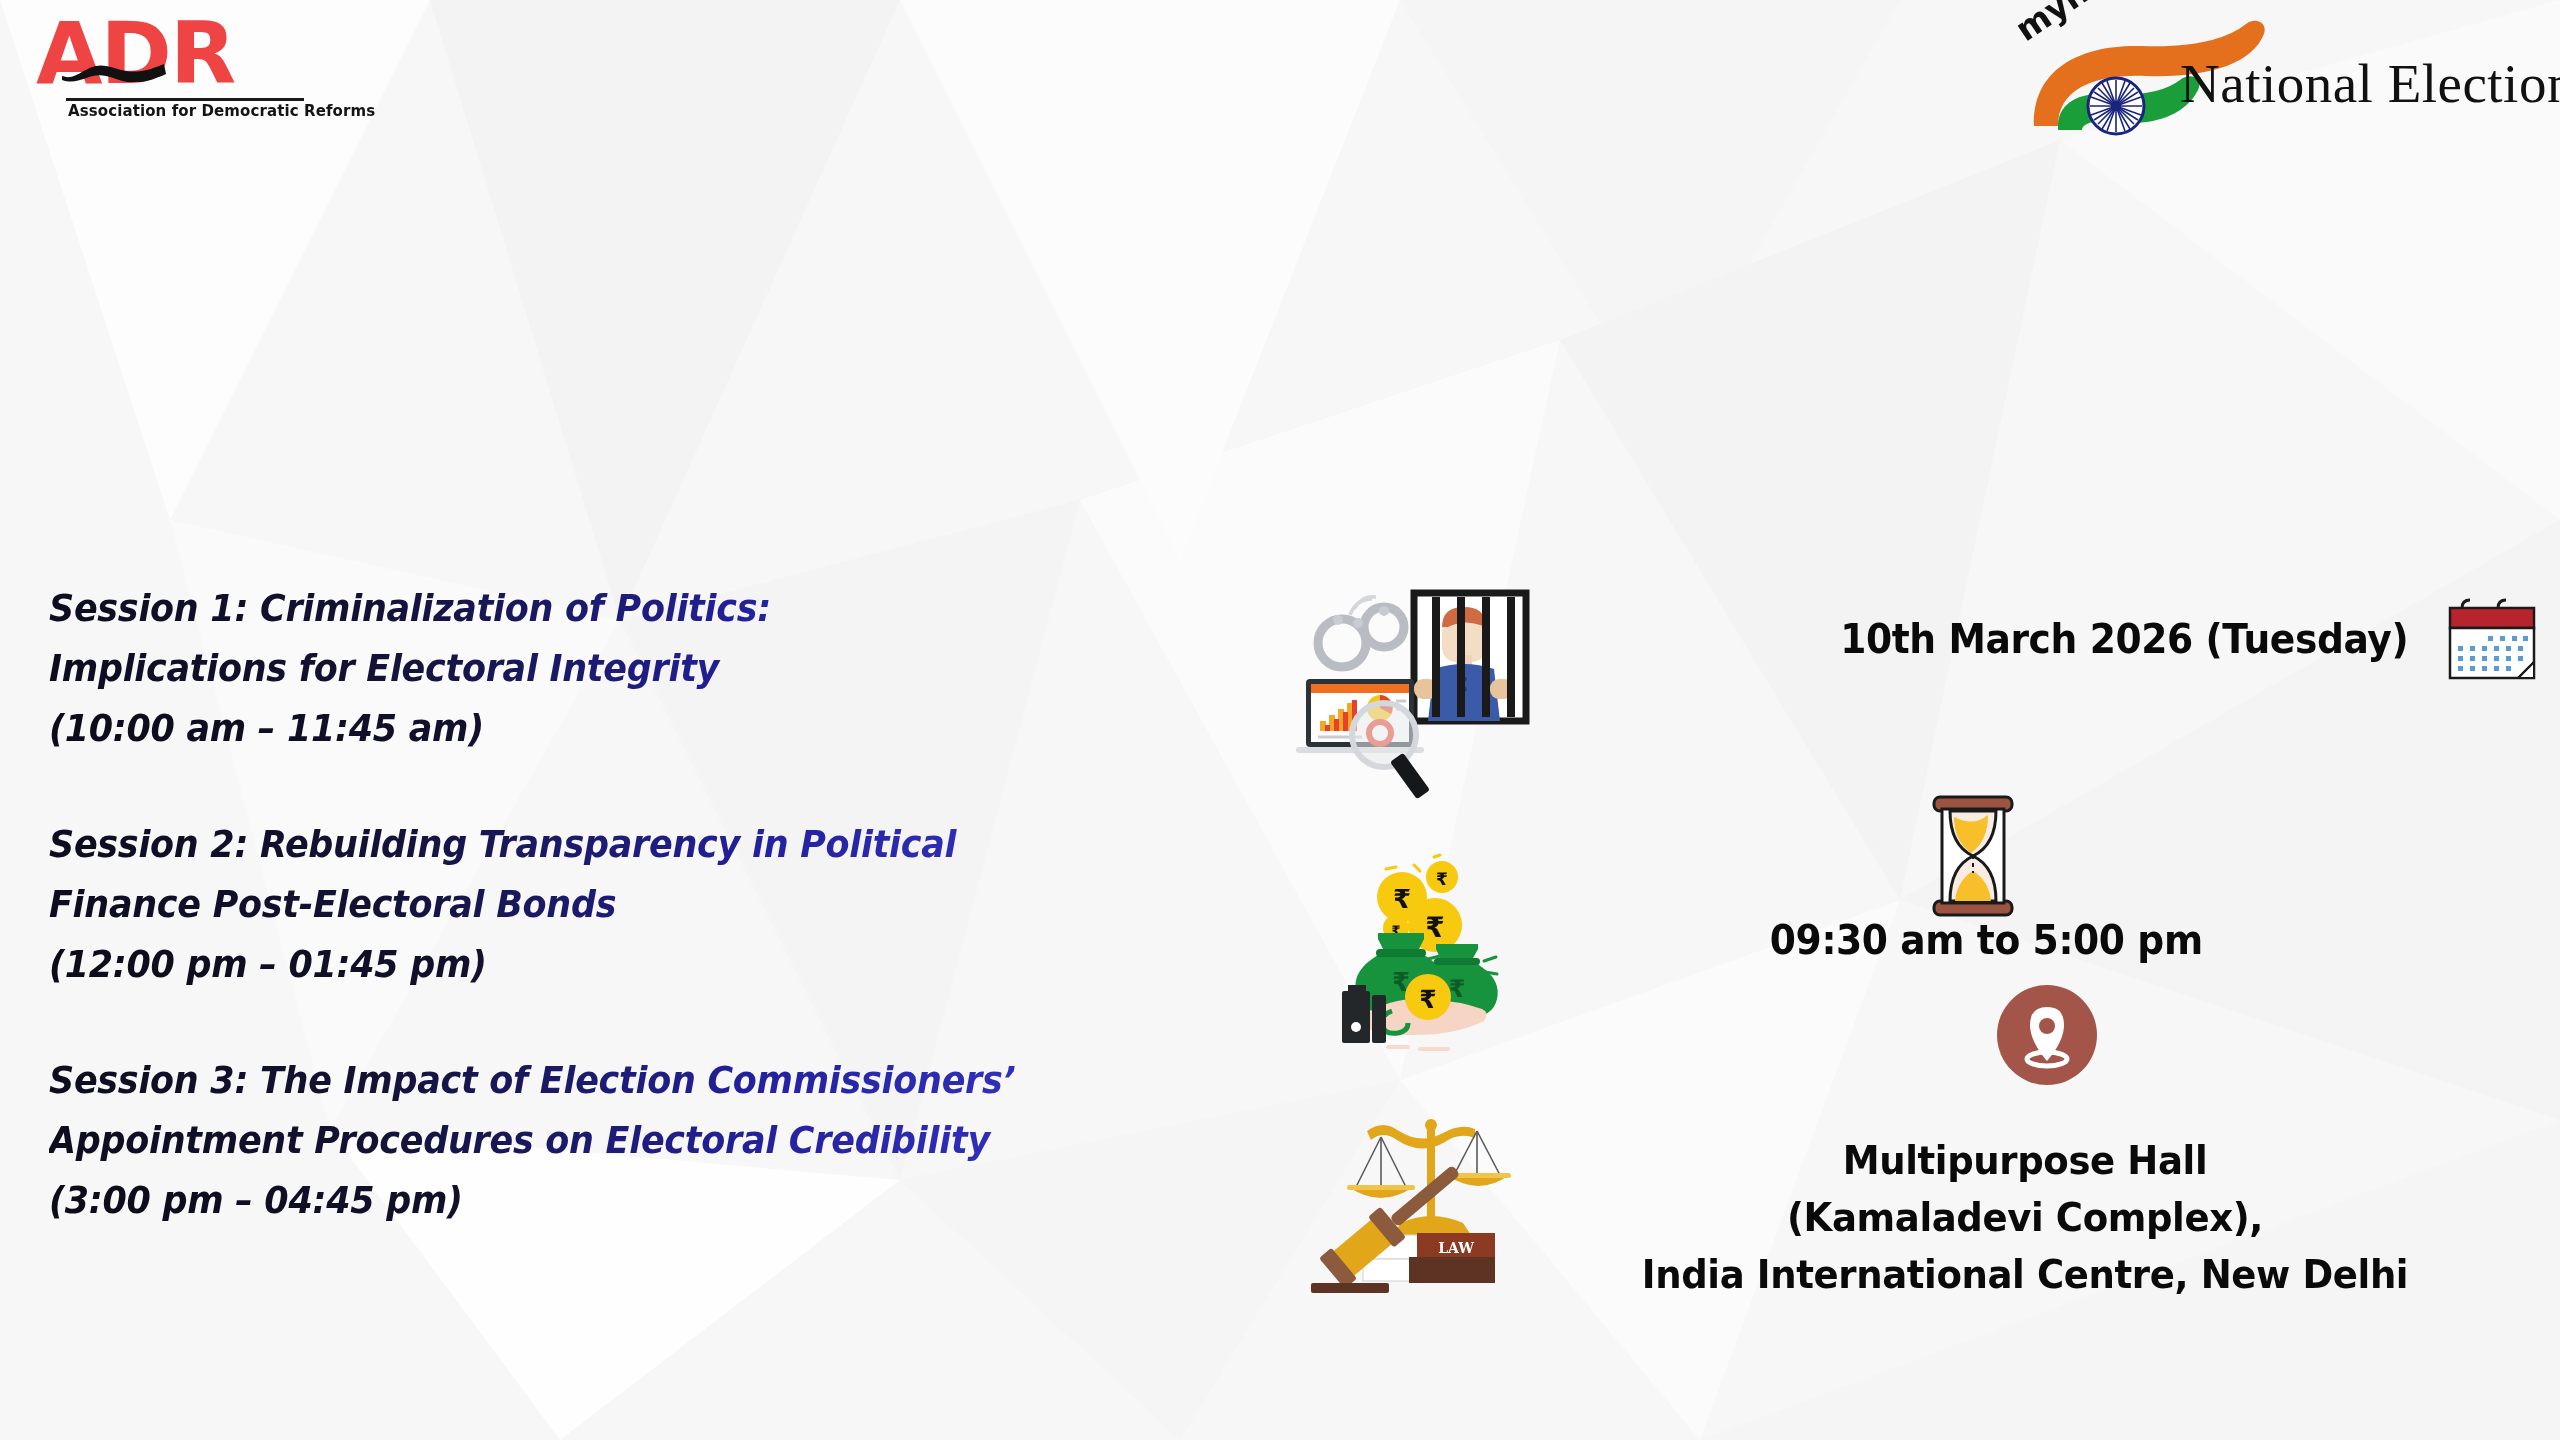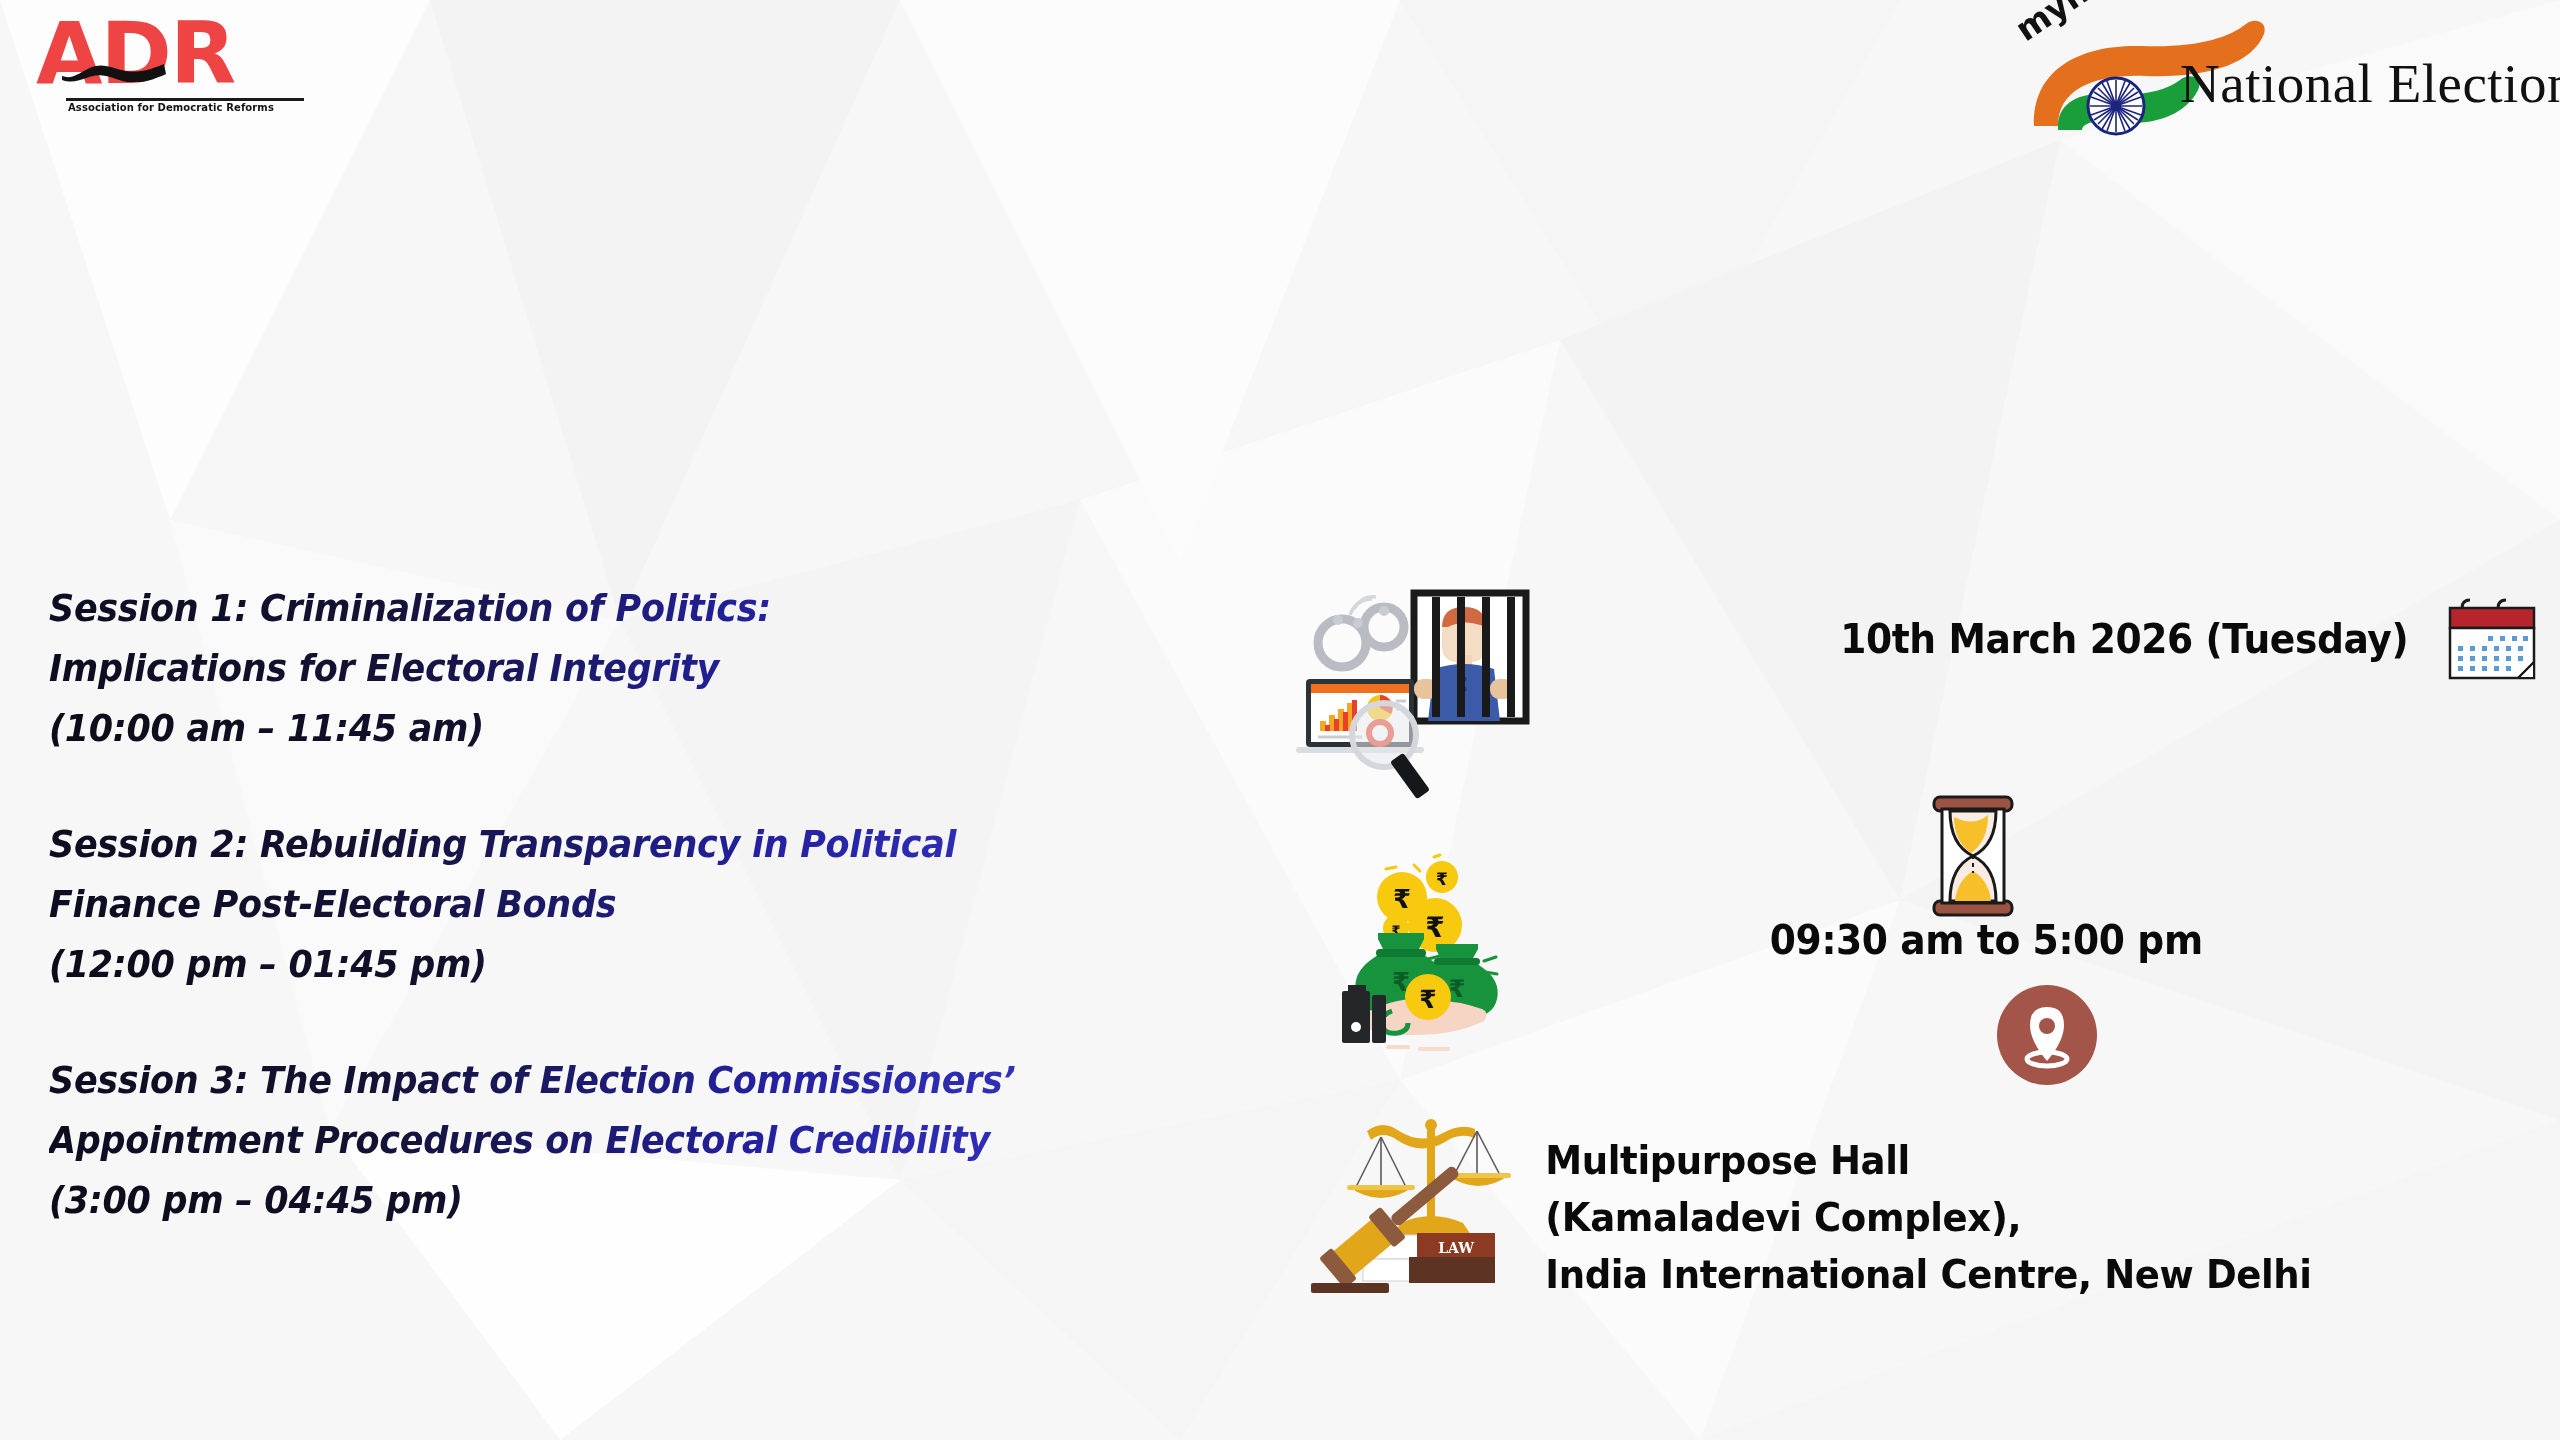--- a/index.html
+++ b/index.html
@@ -58,21 +58,21 @@
     width: 238px;
     height: 3px;
     background: #1a1a1a;
   }
   #adr-logo .adr-sub {
     position: absolute;
     left: 34px;
     top: 88px;
     font-family: "DejaVu Sans", sans-serif;
     font-weight: bold;
-    font-size: 10px;
+    font-size: 15px;
     color: #141414;
     letter-spacing: 0.1px;
     white-space: nowrap;
     text-align: right;
   }
 
   #new-logo {
     position: absolute;
     right: 8px;
     top: 8px;
@@ -199,21 +199,21 @@
     top: 985px;
     width: 100px;
     height: 100px;
   }
 
   #venue-block {
     position: absolute;
     left: 1520px;
     top: 1132px;
     width: 1010px;
-    text-align: left;
+    text-align: center;
   }
   .venue-line {
     font-family: "DejaVu Sans", sans-serif;
     font-weight: bold;
     font-size: 39px;
     line-height: 57px;
     color: #0a0a0a;
     letter-spacing: -0.4px;
     transform: scaleX(0.95);
     white-space: nowrap;

